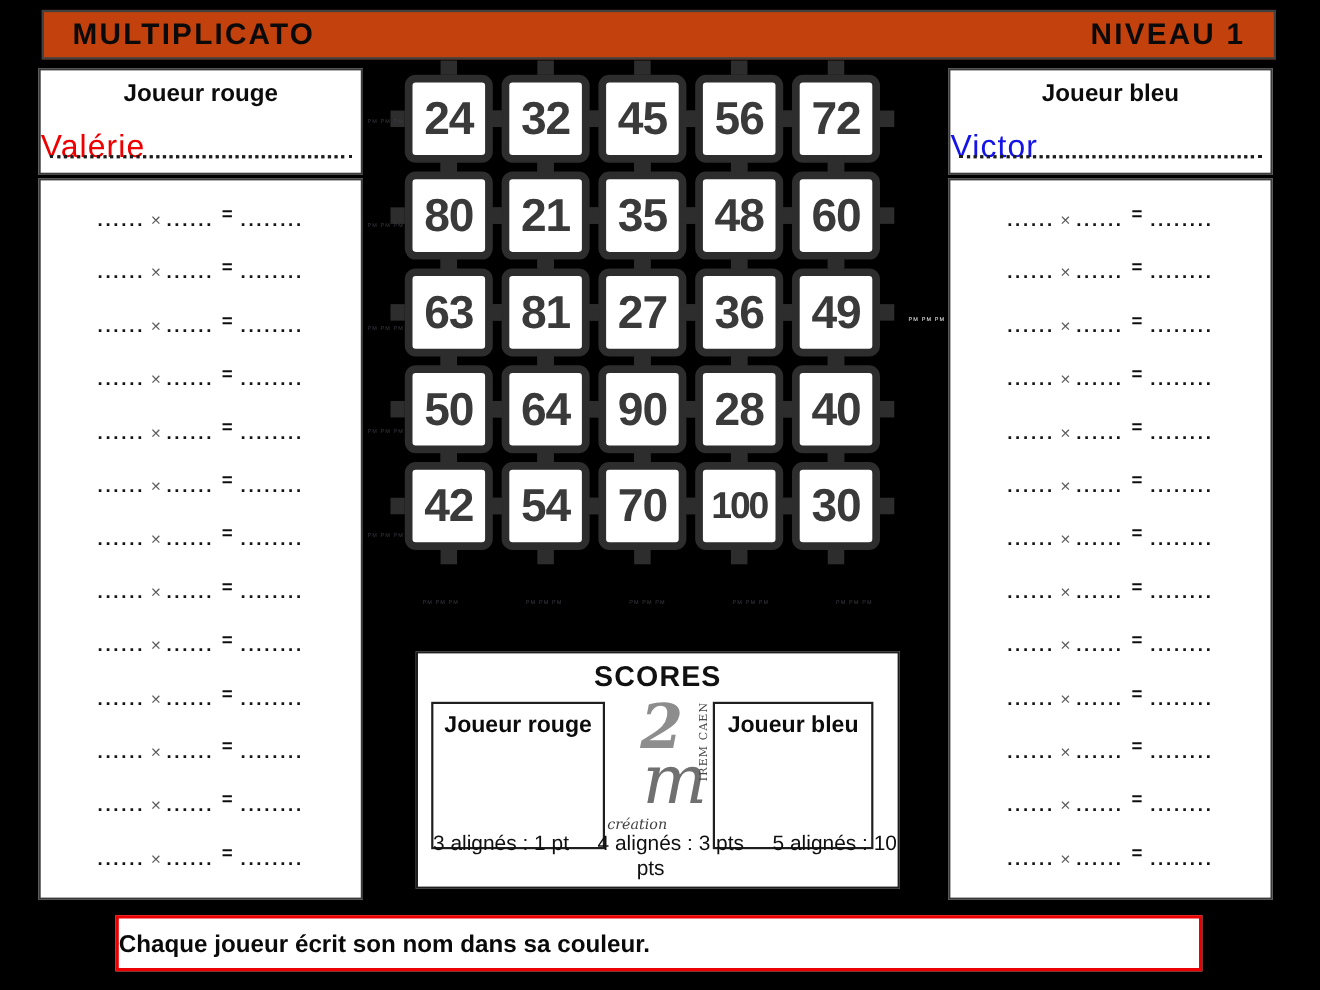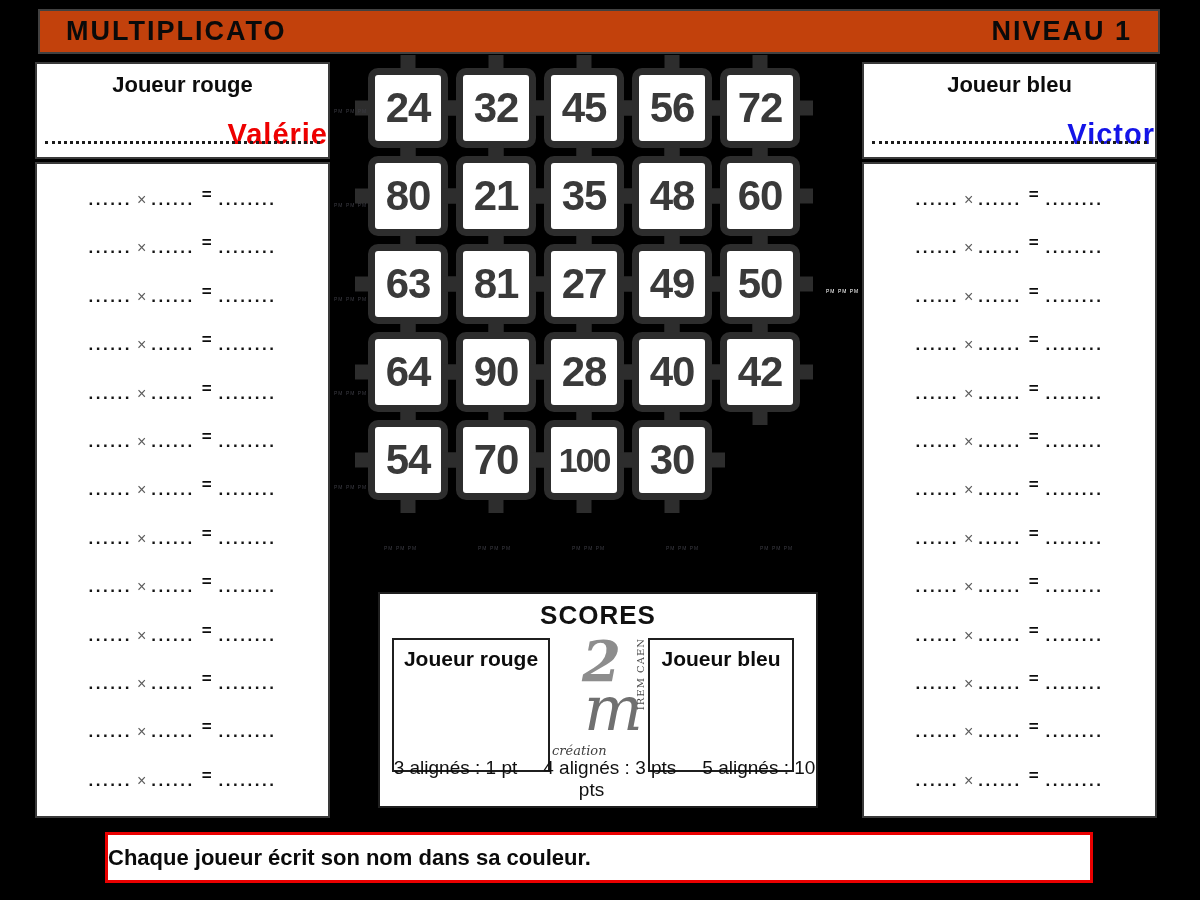--- a/index.html
+++ b/index.html
@@ -20,22 +20,22 @@
   .panel { position:absolute; background:#fff; border:2px solid #3a3a3a; box-sizing:border-box; }
   .name-panel { width:295px; height:97px; top:62px; }
   .name-panel.left  { left:35px; }
   .name-panel.right { left:862px; }
   .eq-panel { width:295px; height:656px; top:162px; padding-top:12px; }
   .eq-panel.left  { left:35px; }
   .eq-panel.right { left:862px; }
 
   .panel-title { text-align:center; margin-top:8px; font-size:22px; font-weight:700; color:#0c0c0c; }
   .player-name {
-    position:absolute; bottom:6px; left:0; width:100%; text-align:right;
-    font-size:29px; font-weight:700; letter-spacing:1px;
+    position:absolute; bottom:6px; left:0; width:100%; text-align:left;
+    font-size:29px; font-weight:400; letter-spacing:1px;
   }
   .player-name.red  { color:#ee0000; }
   .player-name.blue { color:#1414e8; }
   .dotted-line {
     position:absolute; left:8px; right:8px; bottom:13px; height:0;
     border-bottom:3px dotted #1c1c1c;
   }
 
   .eq-line { height:48.4px; line-height:48.4px; text-align:center; white-space:nowrap; }
   .eq-line .dots { font-size:17px; font-weight:700; letter-spacing:2.5px; color:#141414; }
@@ -177,20 +177,23 @@
         <span class="num">60</span>
       </div>
       <div class="tile">
         <span class="num">63</span>
       </div>
       <div class="tile">
         <span class="num">81</span>
       </div>
       <div class="tile">
         <span class="num">27</span>
+      </div>
+      <div class="tile">
+        <span class="num">36</span>
       </div>
       <div class="tile">
         <span class="num">49</span>
       </div>
       <div class="tile">
         <span class="num">50</span>
       </div>
       <div class="tile">
         <span class="num">64</span>
       </div>

